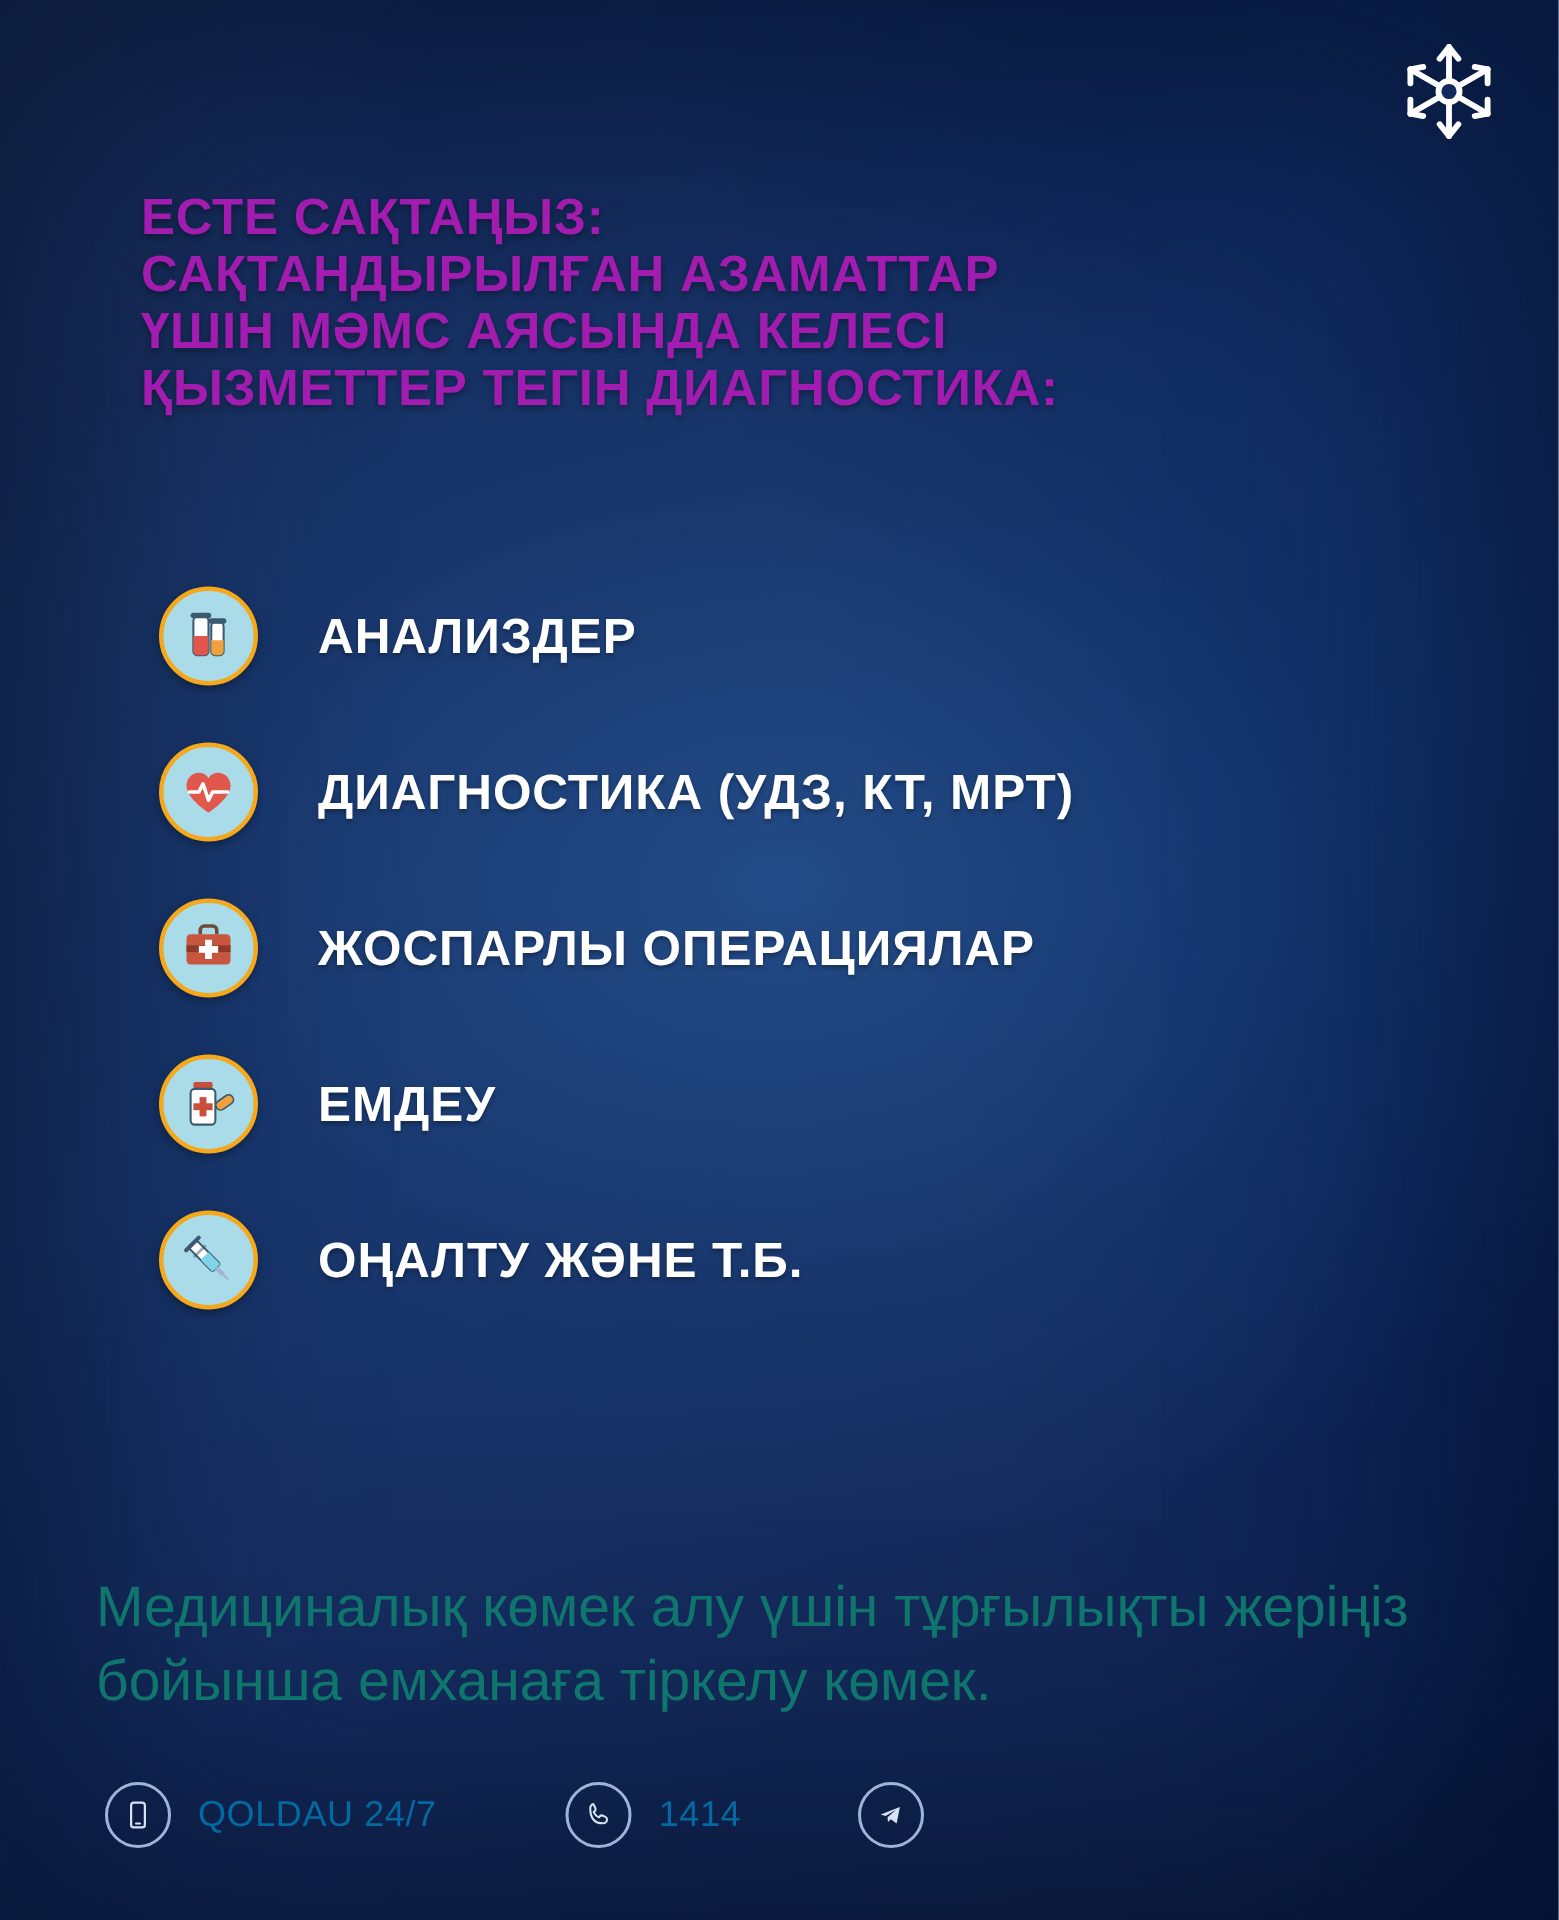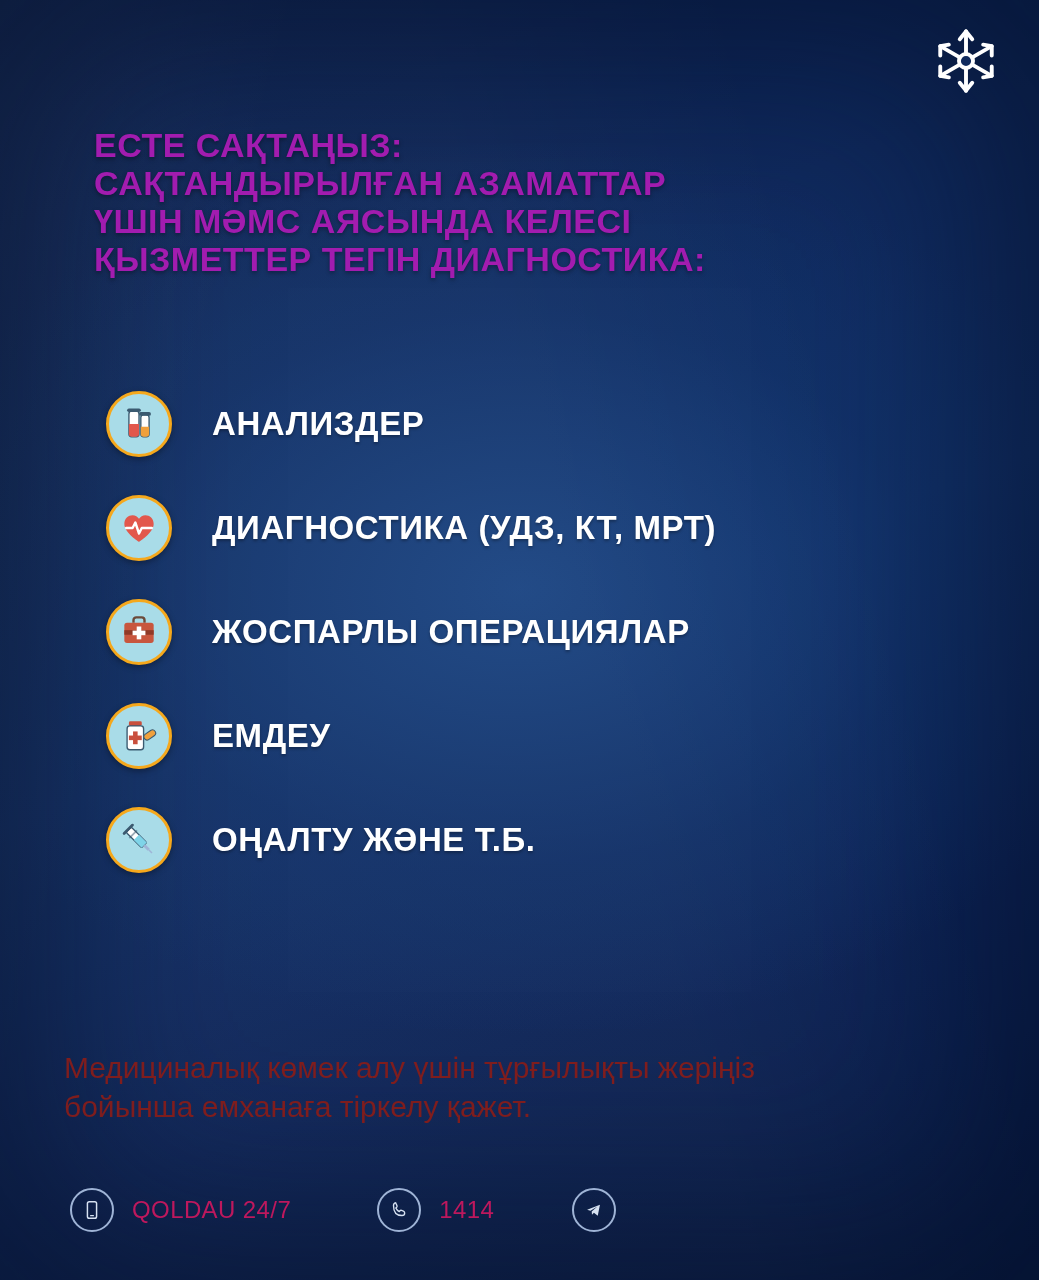--- a/index.html
+++ b/index.html
@@ -71,42 +71,42 @@
     font-weight:bold;
     font-size:33px;
     letter-spacing:0.6px;
     text-shadow:0 2px 3px rgba(0,0,0,0.3);
     white-space:nowrap;
   }
 
   
   .note {
     position:absolute; left:64px; right:40px; top:1048px;
-    color:#7f1d1d;
-    font-size:30px;
+    color:#0f766e;
+    font-size:38px;
     line-height:1.3;
   }
   .note div { white-space:nowrap; }
 
   
   .footer {
     position:absolute; left:70px; right:40px; top:1188px;
     display:flex;
     align-items:center;
   }
   .f-item { display:flex; align-items:center; }
   .f-item .f-ico {
     width:44px; height:44px; flex:0 0 44px;
     border-radius:50%;
     border:2px solid #9FB4D6;
     display:flex; align-items:center; justify-content:center;
   }
   .f-item .f-label {
     margin-left:18px;
-    color:#be185d;
+    color:#0369a1;
     font-size:24px;
     letter-spacing:0.4px;
     white-space:nowrap;
   }
   .gap-a { width:86px; }
   .gap-b { width:78px; }
 </style>
 </head>
 <body>
 
@@ -203,21 +203,21 @@
         </g>
       </svg>
     </div>
     <div class="row-label">ОҢАЛТУ ЖӘНЕ Т.Б.</div>
   </div>
 
 </div>
 
 <div class="note">
   <div>Медициналық көмек алу үшін тұрғылықты жеріңіз</div>
-  <div>бойынша емханаға тіркелу қажет.</div>
+  <div>бойынша емханаға тіркелу көмек.</div>
 </div>
 
 <div class="footer">
 
   <div class="f-item">
     <div class="f-ico">
       <svg viewBox="0 0 24 24" width="22" height="22">
         <rect x="7" y="3" width="10" height="18" rx="2" fill="none" stroke="#D7E2F2" stroke-width="1.6"></rect>
         <line x1="10.5" y1="18.2" x2="13.5" y2="18.2" stroke="#D7E2F2" stroke-width="1.4" stroke-linecap="round"></line>
       </svg>

